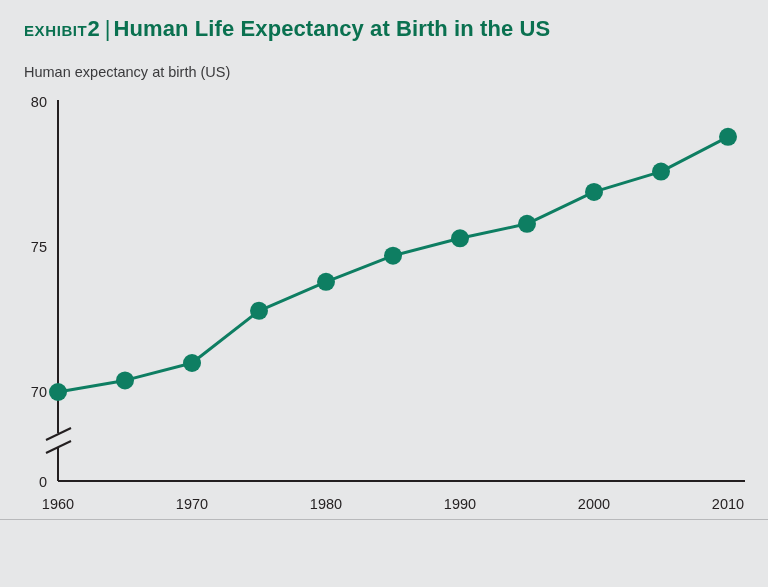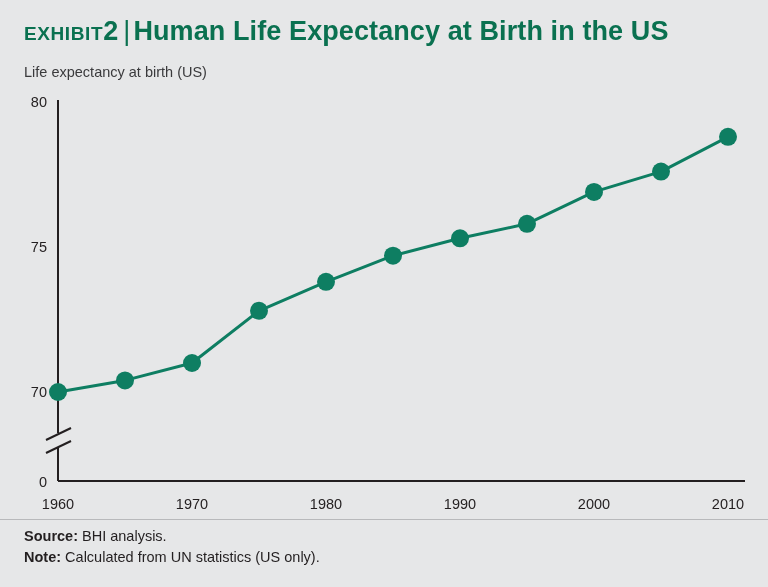--- a/index.html
+++ b/index.html
@@ -20,21 +20,21 @@
     height: 587px;
     background: #e6e7e8;
   }
 
   
   .title {
     position: absolute;
     left: 24px;
     top: 16px;
     color: #0a7150;
-    font-size: 27px;
+    font-size: 22px;
     font-weight: bold;
     letter-spacing: 0.1px;
     white-space: nowrap;
   }
   .title .exhibit {
     font-variant: small-caps;
     text-transform: lowercase;
     letter-spacing: 0.6px;
   }
   .title .exhibit-num {
@@ -102,21 +102,21 @@
 </style>
 </head>
 <body>
 
 <div class="page">
 
   <div class="title">
     <span class="exhibit">Exhibit</span><span class="exhibit-num">2</span><span class="divider">|</span><span>Human Life Expectancy at Birth in the US</span>
   </div>
 
-  <div class="subtitle">Life expectancy at birth (US)</div>
+  <div class="subtitle">Human expectancy at birth (US)</div>
 
   <div class="chart">
     <svg width="768" height="587" viewBox="0 0 768 587" xmlns="http://www.w3.org/2000/svg">
 
       <line x1="58" y1="100" x2="58" y2="433" stroke="#231f20" stroke-width="2"></line>
 
       <line x1="58" y1="448" x2="58" y2="481" stroke="#231f20" stroke-width="2"></line>
 
       <g>
         <line x1="46" y1="440" x2="71" y2="428" stroke="#231f20" stroke-width="2"></line>
@@ -150,24 +150,14 @@
           <circle cx="594.0" cy="191.9" r="9" fill="#0e7e62"></circle>
           <circle cx="661.0" cy="171.6" r="9" fill="#0e7e62"></circle>
           <circle cx="728.0" cy="136.8" r="9" fill="#0e7e62"></circle>
         </g>
 
     </svg>
   </div>
 
   <div class="footer-rule"></div>
 
-  <div class="footnotes">
-    <div class="fn-line">
-      <span class="fn-label">Source:</span>
-      <span>BHI analysis.</span>
-    </div>
-    <div class="fn-line">
-      <span class="fn-label">Note:</span>
-      <span>Calculated from UN statistics (US only).</span>
-    </div>
-  </div>
 
 </div>
 
 </body></html>

